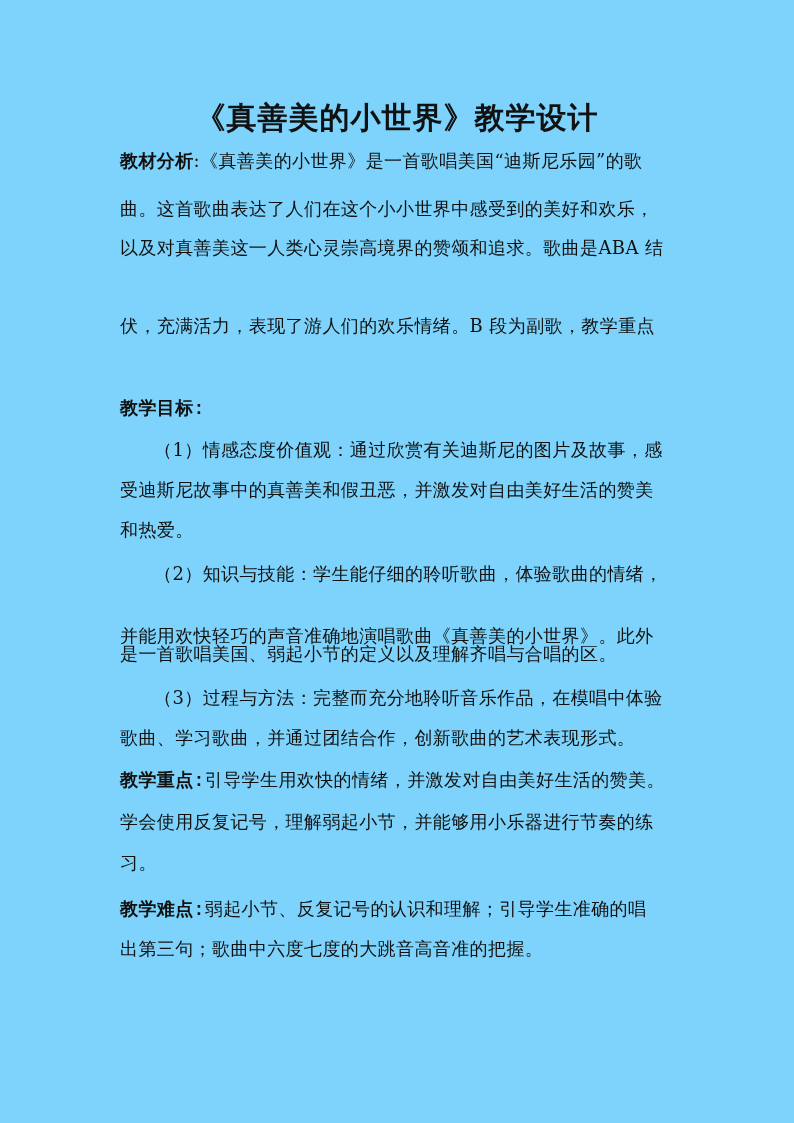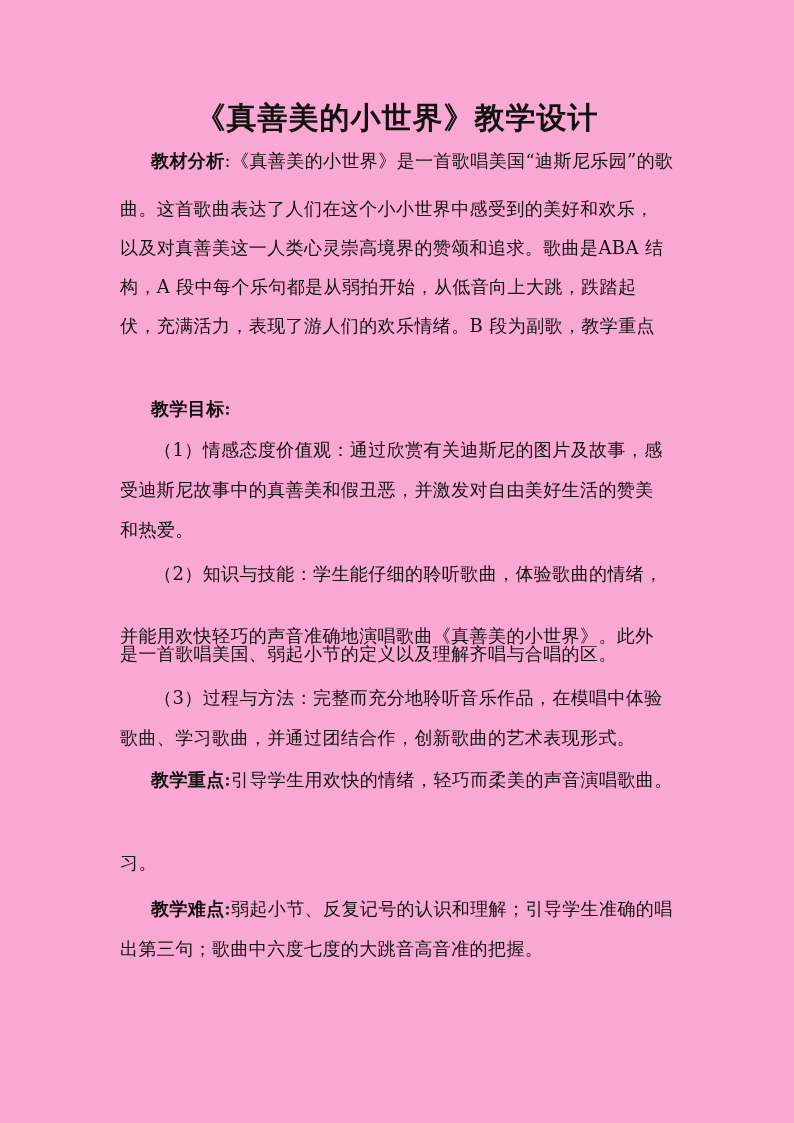--- a/index.html
+++ b/index.html
@@ -1,56 +1,56 @@
 <!DOCTYPE html>
 <html><head>
   <meta charset="utf-8">
   <style>
     html, body { margin: 0; padding: 0; background: #ffffff; }
     body { width: 794px; height: 1123px; position: relative; overflow: hidden;
            font-family: "DejaVu Serif", "Liberation Serif", serif; color: #111; }
-    .page { position: absolute; left: 0; top: 0; width: 794px; height: 1123px; background: #f9a8d4; }
+    .page { position: absolute; left: 0; top: 0; width: 794px; height: 1123px; background: #7dd3fc; }
     .title { position: absolute; top: 98px; left: 0; width: 794px; text-align: center;
              font-size: 30px; font-weight: bold; letter-spacing: 1px; line-height: 40px; }
     .line { position: absolute; left: 120px; font-size: 18px; line-height: 24px;
             white-space: nowrap; letter-spacing: 0.4px; }
     .indent { left: 154px; }
-    .bold { font-weight: bold; font-family: Liberation Serif, serif; margin-left: 31px; }
+    .bold { font-weight: bold; font-family: Liberation Mono, monospace; }
   </style>
 </head>
 <body>
 
 <div class="page">
 
   <div class="title">《真善美的小世界》教学设计</div>
 
   <div class="line" style="top:149px">
     <span class="bold">教材分析</span><span>:《真善美的小世界》是一首歌唱美国“迪斯尼乐园”的歌</span>
   </div>
   <div class="line" style="top:197px">曲。这首歌曲表达了人们在这个小小世界中感受到的美好和欢乐，</div>
   <div class="line" style="top:236px">以及对真善美这一人类心灵崇高境界的赞颂和追求。歌曲是ABA 结</div>
-  <div class="line" style="top:275px">构，A 段中每个乐句都是从弱拍开始，从低音向上大跳，跌踏起</div>
   <div class="line" style="top:314px">伏，充满活力，表现了游人们的欢乐情绪。B 段为副歌，教学重点</div>
 
   <div class="line bold" style="top:397px">教学目标:</div>
 
   <div class="line indent" style="top:438px">（1）情感态度价值观：通过欣赏有关迪斯尼的图片及故事，感</div>
   <div class="line" style="top:478px">受迪斯尼故事中的真善美和假丑恶，并激发对自由美好生活的赞美</div>
   <div class="line" style="top:518px">和热爱。</div>
 
   <div class="line indent" style="top:562px">（2）知识与技能：学生能仔细的聆听歌曲，体验歌曲的情绪，</div>
   <div class="line" style="top:624px">并能用欢快轻巧的声音准确地演唱歌曲《真善美的小世界》。此外</div>
   <div class="line" style="top:642px">是一首歌唱美国、弱起小节的定义以及理解齐唱与合唱的区。</div>
 
   <div class="line indent" style="top:686px">（3）过程与方法：完整而充分地聆听音乐作品，在模唱中体验</div>
   <div class="line" style="top:726px">歌曲、学习歌曲，并通过团结合作，创新歌曲的艺术表现形式。</div>
 
   <div class="line" style="top:768px">
-    <span class="bold">教学重点:</span><span>引导学生用欢快的情绪，轻巧而柔美的声音演唱歌曲。</span>
+    <span class="bold">教学重点:</span><span>引导学生用欢快的情绪，并激发对自由美好生活的赞美。</span>
   </div>
+  <div class="line" style="top:810px">学会使用反复记号，理解弱起小节，并能够用小乐器进行节奏的练</div>
   <div class="line" style="top:851px">习。</div>
 
   <div class="line" style="top:937px">出第三句；歌曲中六度七度的大跳音高音准的把握。</div>
   <div class="line" style="top:897px">
     <span class="bold">教学难点:</span><span>弱起小节、反复记号的认识和理解；引导学生准确的唱</span>
   </div>
 
 </div>
 
 </body></html>

